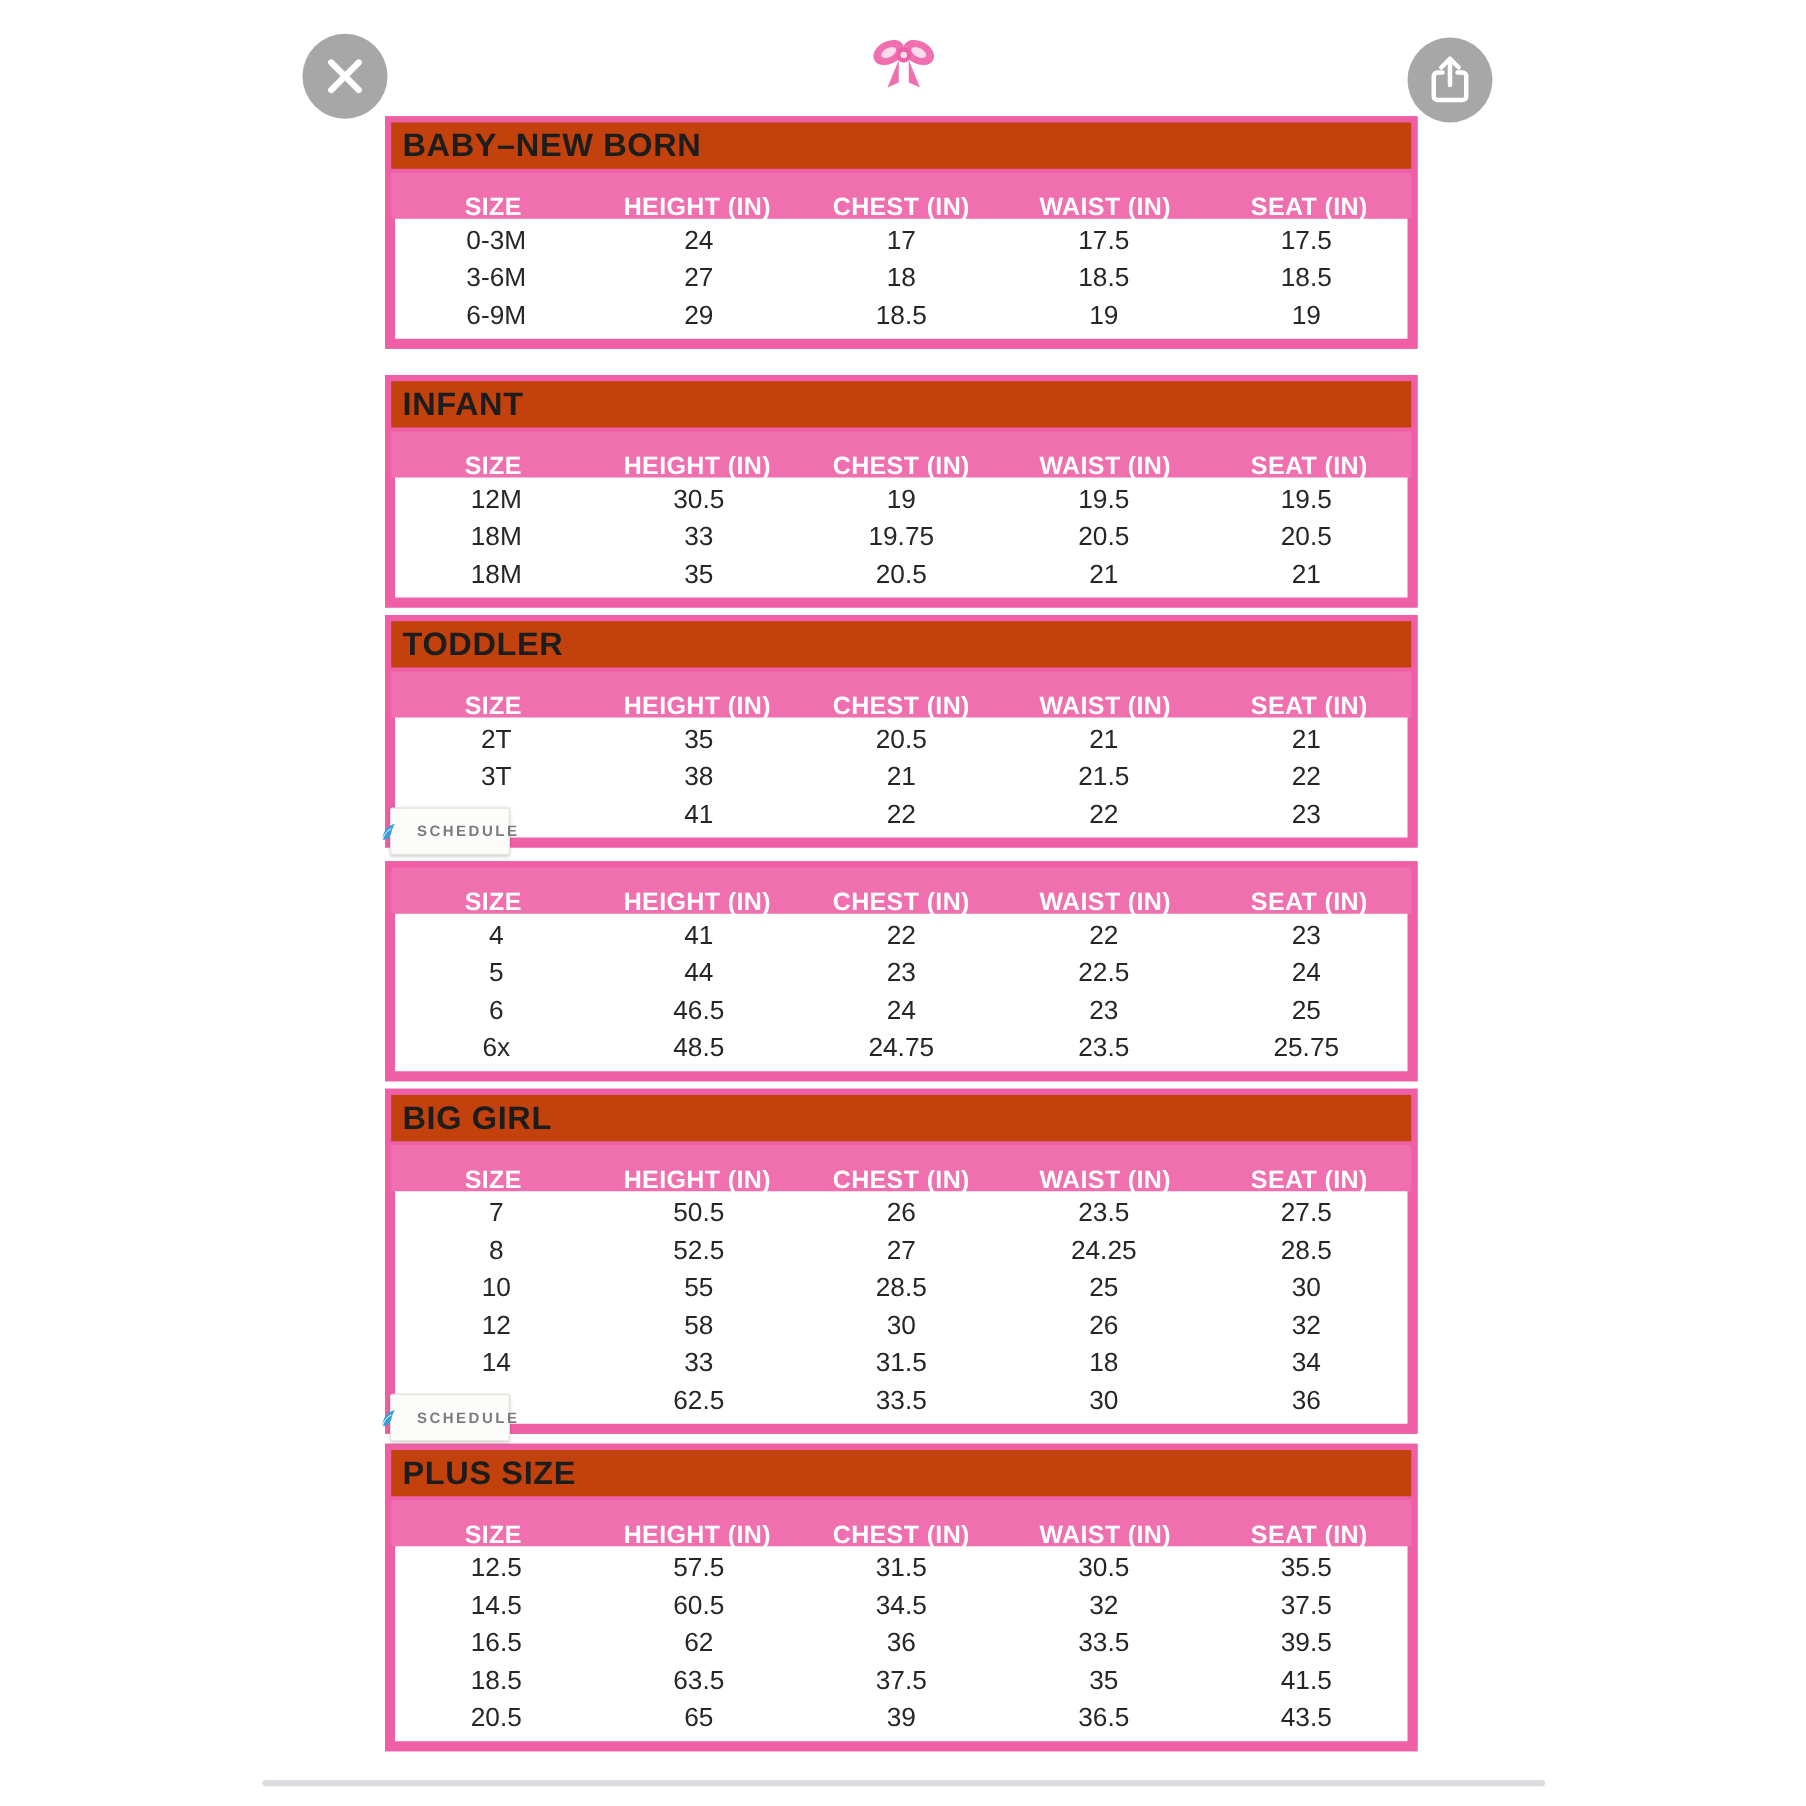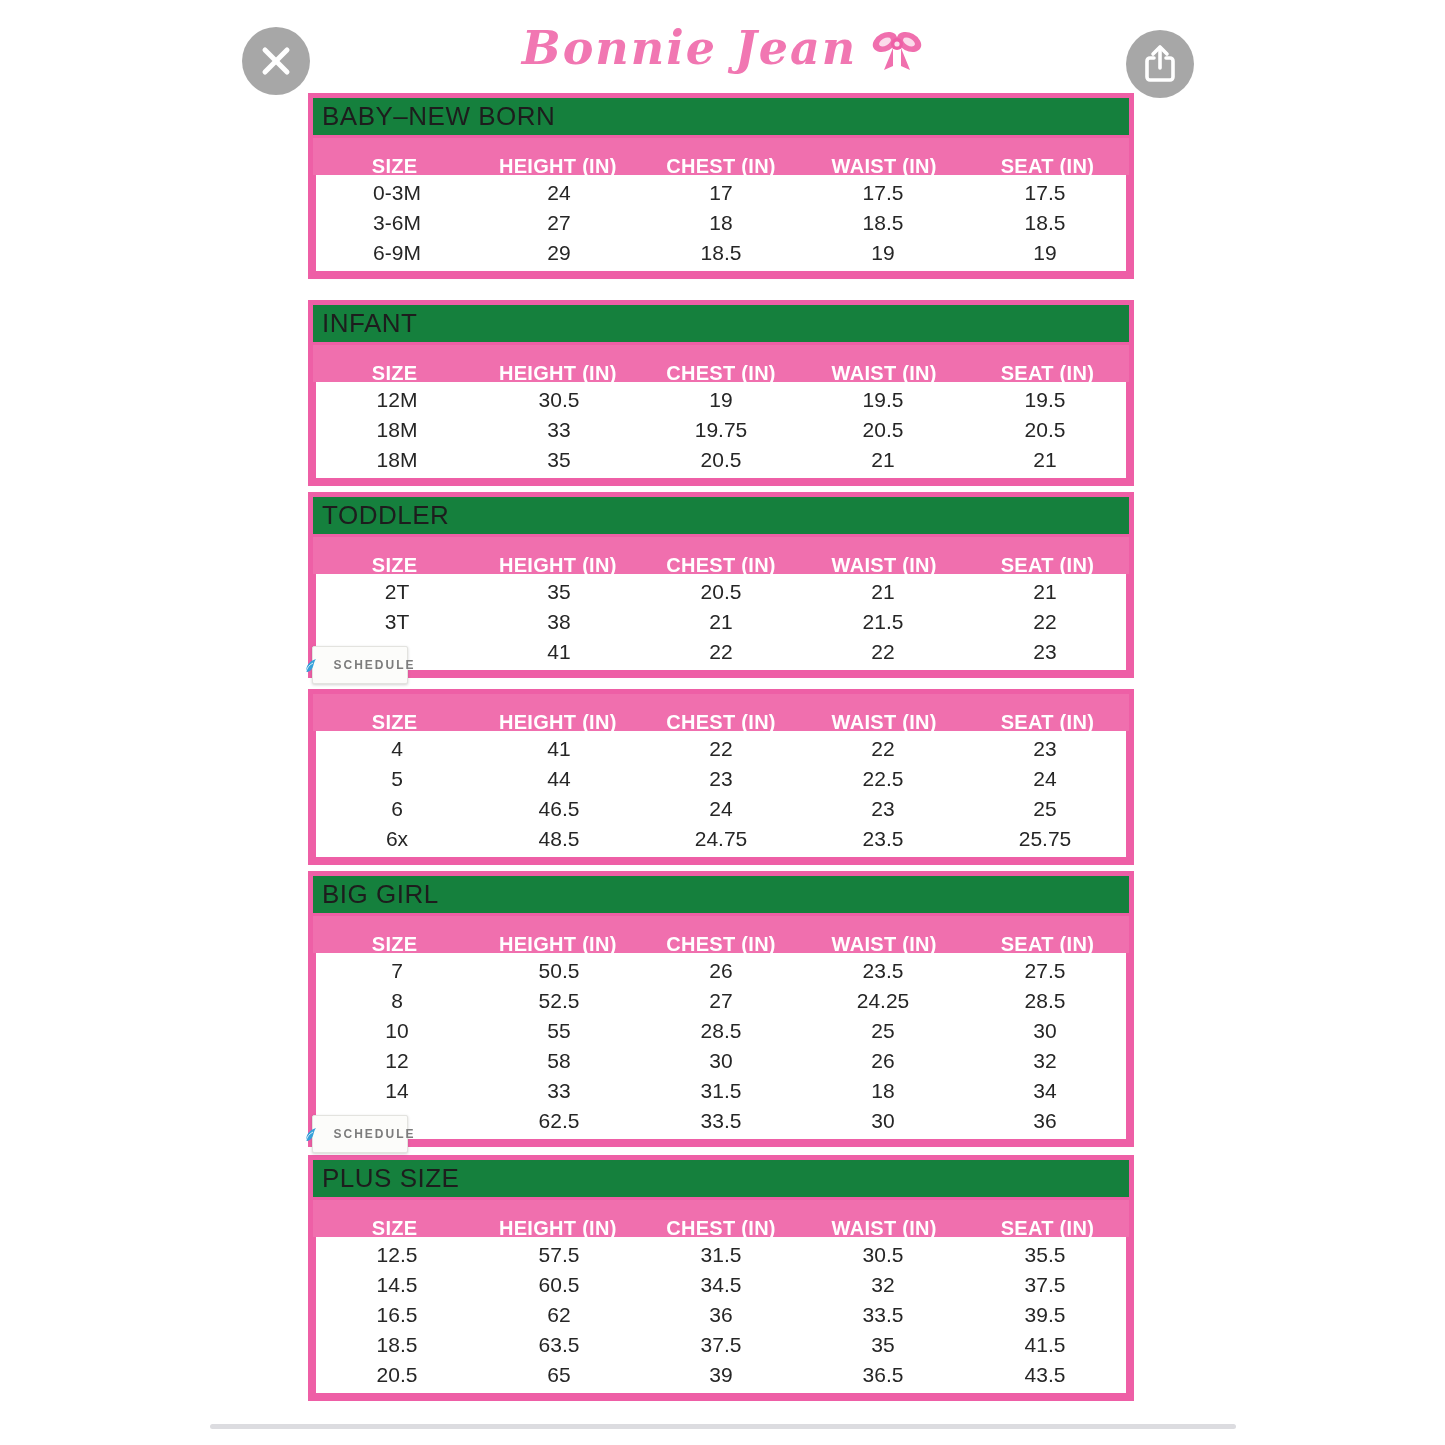--- a/index.html
+++ b/index.html
@@ -34,23 +34,23 @@
     position:relative;box-sizing:border-box;width:100%;
     background:#ee5fa6;border:5px solid #ee5fa6;
   }
   .charts .size-table:nth-of-type(1){margin-bottom:21px;}
   .charts .size-table:nth-of-type(2){margin-bottom:6px;}
   .charts .size-table:nth-of-type(3){margin-bottom:11px;}
   .charts .size-table:nth-of-type(4){margin-bottom:6px;}
   .charts .size-table:nth-of-type(5){margin-bottom:8px;}
 
   .title-bar{
-    background:#15803d;color:#1d1d1d;font-size:26px;letter-spacing:0.5px;
+    background:#c2410c;color:#1d1d1d;font-size:26px;letter-spacing:0.5px;
     height:37px;line-height:37px;padding-left:9px;margin-bottom:3px;
-    font-weight:400;
+    font-weight:700;
   }
   .header-row{
     display:flex;background:#f06fae;height:37px;align-items:center;
   }
   .hcell{
     flex:1 1 0;text-align:center;color:#ffffff;font-weight:bold;
     font-size:20px;letter-spacing:0.3px;margin-top:20px;
   }
   .tbody{
     background:#ffffff;margin:0 3px 3px 3px;padding:3px 0 3px 0;
@@ -75,21 +75,20 @@
   
   .bottom-divider{
     position:absolute;left:210px;top:1424px;width:1026px;height:5px;
     background:#dcdce0;border-radius:3px;
   }
 </style>
 </head>
 <body>
 
 <div class="brand-wrap">
-  <span class="brand-text">Bonnie Jean</span>
   <svg class="bow" viewBox="0 0 52 48">
     <ellipse cx="14" cy="16" rx="13" ry="9" fill="#f06fae" transform="rotate(-28 14 16)"></ellipse>
     <ellipse cx="38" cy="16" rx="13" ry="9" fill="#f06fae" transform="rotate(28 38 16)"></ellipse>
     <ellipse cx="14" cy="16" rx="6.5" ry="3.6" fill="#ffffff" opacity="0.75" transform="rotate(-28 14 16)"></ellipse>
     <ellipse cx="38" cy="16" rx="6.5" ry="3.6" fill="#ffffff" opacity="0.75" transform="rotate(28 38 16)"></ellipse>
     <path d="M22 22 L13 44 L22 40 Z" fill="#f06fae"></path>
     <path d="M30 22 L39 44 L30 40 Z" fill="#f06fae"></path>
     <circle cx="26" cy="18" r="6" fill="#ee5fa6"></circle>
     <circle cx="26" cy="18" r="2.6" fill="#ffffff" opacity="0.8"></circle>
   </svg>

